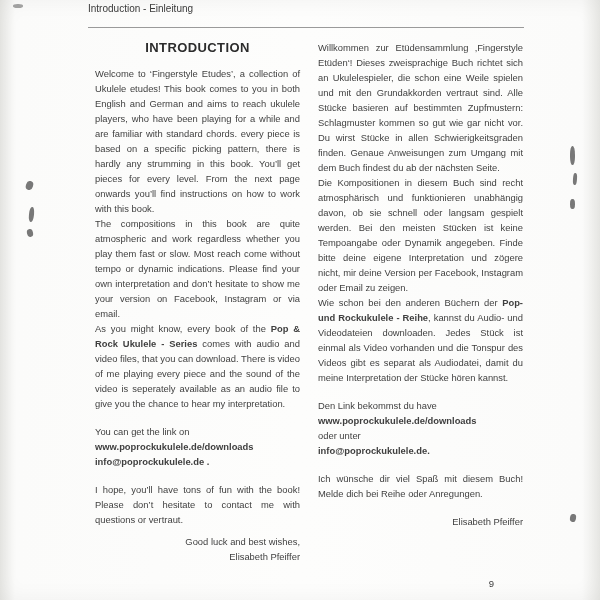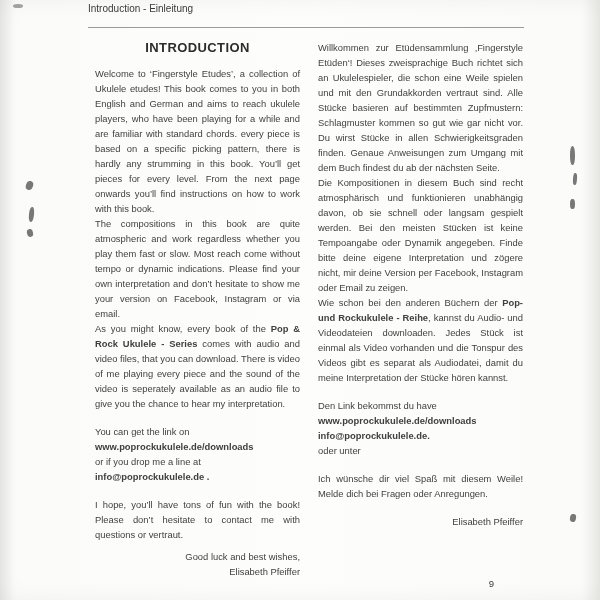--- a/index.html
+++ b/index.html
@@ -76,40 +76,39 @@
   <div class="content">
 
     <div class="col">
       <h2>INTRODUCTION</h2>
       <p>Welcome to ‘Fingerstyle Etudes’, a collection of Ukulele etudes! This book comes to you in both English and German and aims to reach ukulele players, who have been playing for a while and are familiar with standard chords. every piece is based on a specific picking pattern, there is hardly any strumming in this book. You’ll get pieces for every level. From the next page onwards you’ll find instructions on how to work with this book.</p>
       <p>The compositions in this book are quite atmospheric and work regardless whether you play them fast or slow. Most reach come without tempo or dynamic indications. Please find your own interpretation and don’t hesitate to show me your version on Facebook, Instagram or via email.</p>
       <p><span>As you might know, every book of the </span><span class="b">Pop &amp; Rock Ukulele - Series</span><span> comes with audio and video files, that you can download. There is video of me playing every piece and the sound of the video is seperately available as an audio file to give you the chance to hear my interpretation.</span></p>
       <div class="gap"></div>
       <p class="center">You can get the link on</p>
       <p class="center b">www.poprockukulele.de/downloads</p>
-      <p class="center">or if you drop me a line at</p>
       <p class="center b">info@poprockukulele.de .</p>
       <div class="gap"></div>
       <p>I hope, you’ll have tons of fun with the book! Please don’t hesitate to contact me with questions or vertraut.</p>
       <div class="gap-sm"></div>
       <p class="rightal">Good luck and best wishes,</p>
       <p class="rightal">Elisabeth Pfeiffer</p>
     </div>
 
     <div class="col">
       <p>Willkommen zur Etüdensammlung ‚Fingerstyle Etüden‘! Dieses zweisprachige Buch richtet sich an Ukulelespieler, die schon eine Weile spielen und mit den Grundakkorden vertraut sind. Alle Stücke basieren auf bestimmten Zupfmustern: Schlagmuster kommen so gut wie gar nicht vor. Du wirst Stücke in allen Schwierigkeitsgraden finden. Genaue Anweisungen zum Umgang mit dem Buch findest du ab der nächsten Seite.</p>
       <p>Die Kompositionen in diesem Buch sind recht atmosphärisch und funktionieren unabhängig davon, ob sie schnell oder langsam gespielt werden. Bei den meisten Stücken ist keine Tempoangabe oder Dynamik angegeben. Finde bitte deine eigene Interpretation und zögere nicht, mir deine Version per Facebook, Instagram oder Email zu zeigen.</p>
       <p><span>Wie schon bei den anderen Büchern der </span><span class="b">Pop- und Rockukulele - Reihe</span><span>, kannst du Audio- und Videodateien downloaden. Jedes Stück ist einmal als Video vorhanden und die Tonspur des Videos gibt es separat als Audiodatei, damit du meine Interpretation der Stücke hören kannst.</span></p>
       <div class="gap"></div>
       <p class="center">Den Link bekommst du have</p>
       <p class="center b">www.poprockukulele.de/downloads</p>
+      <p class="center">oder unter</p>
       <p class="center b">info@poprockukulele.de.</p>
-      <p class="center">oder unter</p>
       <div class="gap"></div>
-      <p>Ich wünsche dir viel Spaß mit diesem Weile! Melde dich bei Fragen oder Anregungen.</p>
+      <p>Ich wünsche dir viel Spaß mit diesem Buch! Melde dich bei Reihe oder Anregungen.</p>
       <div class="gap"></div>
       <p class="rightal">Elisabeth Pfeiffer</p>
     </div>
 
   </div>
 
   <div class="pagenum">9</div>
 </div>
 
 </body></html>

